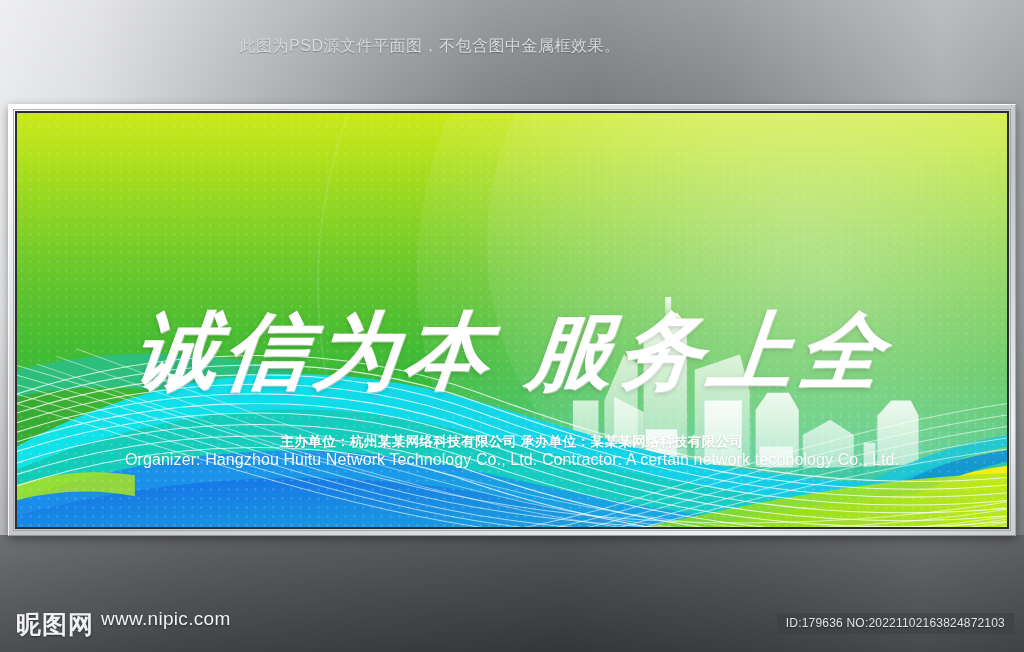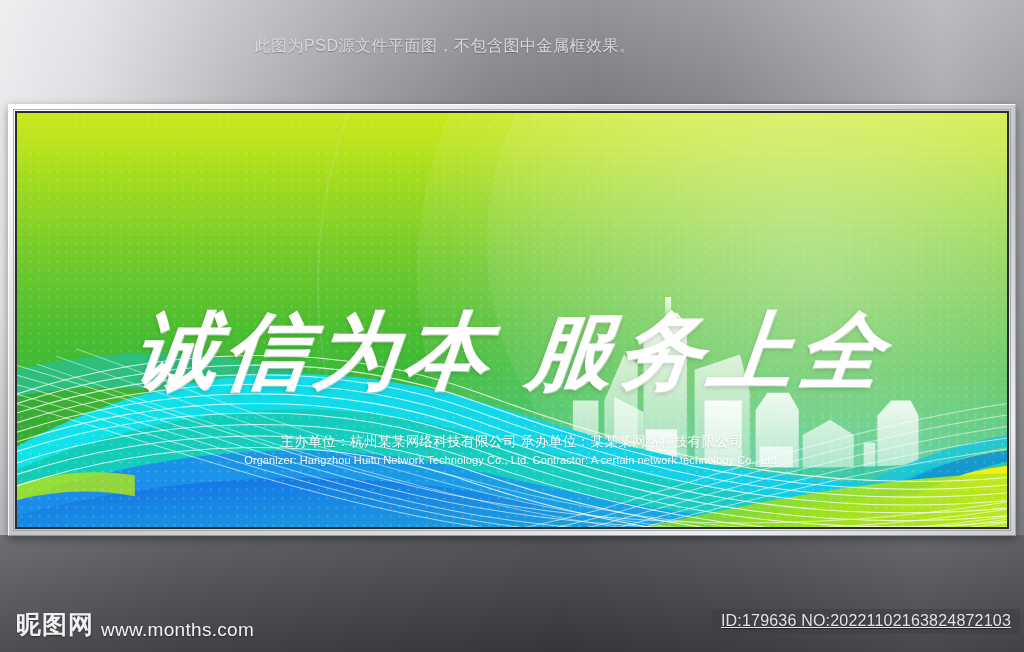--- a/index.html
+++ b/index.html
@@ -70,21 +70,20 @@
     top: 36px;
     left: 0;
     width: 860px;
     text-align: center;
     font-size: 16px;
     letter-spacing: 0.5px;
     color: #d9dadc;
     text-shadow: 0 1px 1px rgba(0,0,0,0.28);
     font-weight: 500;
     white-space: nowrap;
-    padding-left: 15px;
   }
 
   
   .frame {
     position: absolute;
     left: 8px;
     top: 104px;
     width: 1008px;
     height: 432px;
     box-sizing: border-box;
@@ -237,74 +236,73 @@
 
   .info-block {
     position: absolute;
     left: 0; right: 0;
     top: 319px;
     text-align: center;
     pointer-events: none;
   }
   .info-line-cn {
     font-size: 13.5px;
-    font-weight: 400;
+    font-weight: 700;
     color: #ffffff;
     letter-spacing: 0.4px;
     line-height: 19px;
     white-space: nowrap;
     text-shadow: 0 1px 2px rgba(0,0,0,0.16);
   }
   .info-line-en {
-    font-size: 11px;
+    font-size: 16px;
     font-weight: 400;
     color: #ffffff;
     letter-spacing: 0.1px;
     line-height: 18px;
     white-space: nowrap;
     opacity: 0.96;
     text-shadow: 0 1px 2px rgba(0,0,0,0.13);
   }
 
   
   .watermark {
     position: absolute;
     left: 16px;
     bottom: 11px;
     display: flex;
-    align-items: flex-end;
+    align-items: flex-start;
     gap: 7px;
   }
   .wm-logo {
     font-family: "DejaVu Serif", "Liberation Serif", serif;
     font-size: 25px;
     font-weight: 700;
     color: #f0f1f2;
     letter-spacing: 1px;
     text-shadow: 0 1px 2px rgba(0,0,0,0.45);
   }
   .wm-url {
     font-size: 19px;
     font-weight: 400;
     color: #f2f3f4;
     letter-spacing: 0.3px;
     text-shadow: 0 1px 2px rgba(0,0,0,0.45);
   }
   .idtag {
     position: absolute;
-    right: 4px;
+    right: 10px;
     bottom: 18px;
     padding: 3px 9px 4px 9px;
     background: rgba(60,62,65,0.55);
     color: #e4e5e7;
-    font-size: 16px;
+    font-size: 12px;
     letter-spacing: 0.2px;
     white-space: nowrap;
     text-shadow: 0 1px 1px rgba(0,0,0,0.4);
-    text-decoration: underline;
   }
 </style>
 </head>
 <body>
 
 <div id="stage">
 
   <div class="backdrop"></div>
   <div class="backdrop-shade-bottom"></div>
 
@@ -472,18 +470,18 @@
       <div class="info-block">
         <div class="info-line-cn">主办单位：杭州某某网络科技有限公司  承办单位：某某某网络科技有限公司</div>
         <div class="info-line-en">Organizer: Hangzhou Huitu Network Technology Co., Ltd. Contractor: A certain network technology Co., Ltd.</div>
       </div>
 
     </div>
   </div>
 
   <div class="watermark">
     <span class="wm-logo">昵图网</span>
-    <span class="wm-url">www.months.com</span>
+    <span class="wm-url">www.nipic.com</span>
   </div>
 
   <div class="idtag">ID:179636 NO:20221102163824872103</div>
 
 </div>
 
 </body></html>

